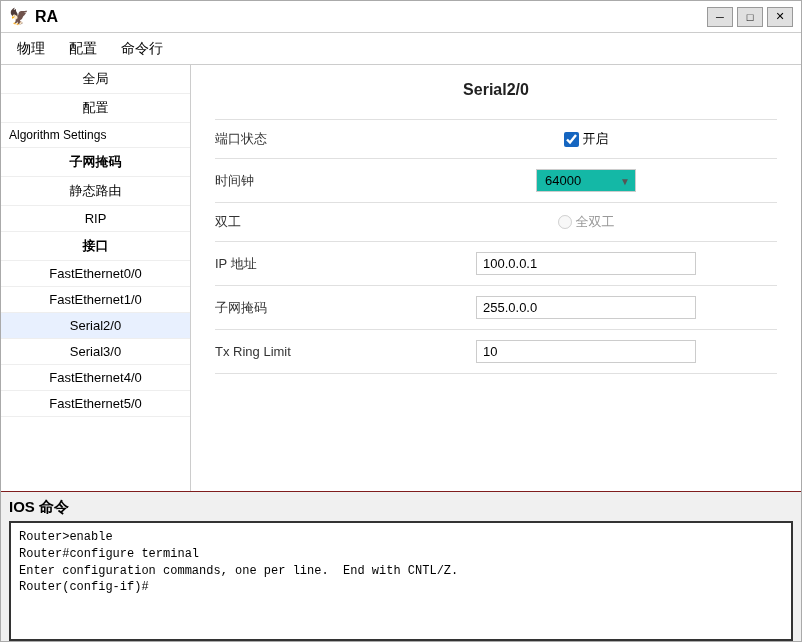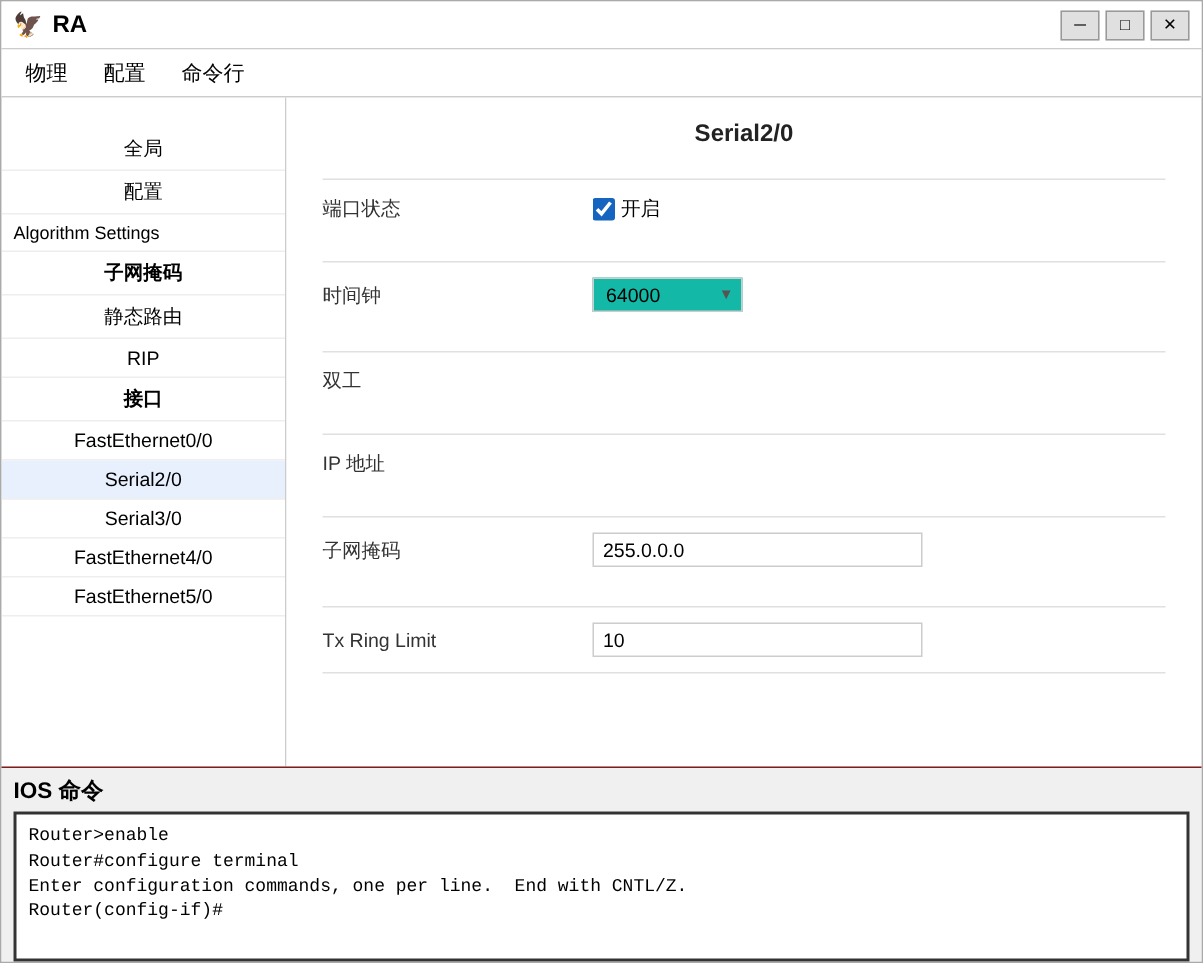--- a/index.html
+++ b/index.html
@@ -100,21 +100,20 @@
       display: flex;
       flex-direction: column;
       flex-shrink: 0;
       overflow: hidden;
     }
 
     .sidebar-scroll {
       flex: 1;
       overflow-y: auto;
       overflow-x: hidden;
-      margin-top: 20px;
     }
 
     .sidebar-scroll::-webkit-scrollbar {
       width: 12px;
     }
 
     .sidebar-scroll::-webkit-scrollbar-track {
       background: #f0f0f0;
     }
 
@@ -159,39 +158,38 @@
       font-weight: bold;
       margin-bottom: 20px;
       color: #222;
     }
 
     .form-row {
       display: flex;
       align-items: center;
       padding: 10px 0;
       border-top: 1px solid #e0e0e0;
-      margin-top: 16px;
     }
 
     .form-row:last-child {
       border-bottom: 1px solid #e0e0e0;
     }
 
     .form-label {
       width: 180px;
       font-size: 13px;
       color: #333;
       flex-shrink: 0;
     }
 
     .form-value {
       flex: 1;
       display: flex;
       align-items: center;
-      justify-content: flex-start;
+      justify-content: center;
     }
 
     .checkbox-label {
       display: flex;
       align-items: center;
       gap: 4px;
       font-size: 13px;
     }
 
     .checkbox-input {
@@ -261,21 +259,21 @@
       font-weight: bold;
       margin-bottom: 4px;
     }
 
     .ios-terminal {
       background: white;
       border: 2px solid #333;
       padding: 6px 8px;
       font-family: 'Courier New', Courier, monospace;
       font-size: 12px;
-      height: 100px;
+      height: 120px;
       overflow-y: auto;
       position: relative;
     }
 
     .ios-line {
       white-space: pre;
       line-height: 1.4;
     }
 
     .bottom-layout {
@@ -312,20 +310,21 @@
     <div class="sidebar">
       <div class="sidebar-scroll">
         <div class="sidebar-item">全局</div>
         <div class="sidebar-item">配置</div>
         <div class="sidebar-item algorithm">Algorithm Settings</div>
         <div class="sidebar-item bold">子网掩码</div>
         <div class="sidebar-item">静态路由</div>
         <div class="sidebar-item">RIP</div>
         <div class="sidebar-item bold">接口</div>
         <div class="sidebar-item">FastEthernet0/0</div>
+        <div class="sidebar-item">FastEthernet1/0</div>
         <div class="sidebar-item active">Serial2/0</div>
         <div class="sidebar-item">Serial3/0</div>
         <div class="sidebar-item">FastEthernet4/0</div>
         <div class="sidebar-item">FastEthernet5/0</div>
       </div>
     </div>
 
     <div class="right-panel">
       <div class="panel-title">Serial2/0</div>
 
@@ -349,24 +348,33 @@
               <option>56000</option>
               <option>32000</option>
             </select>
             <span class="dropdown-arrow">▼</span>
           </div>
         </div>
       </div>
 
       <div class="form-row">
         <div class="form-label">双工</div>
+        <div class="form-value">
+          <label class="radio-label">
+            <input type="radio" class="radio-input" disabled="" style="">
+            <span>全双工</span>
+          </label>
+        </div>
       </div>
 
       <div class="form-row">
         <div class="form-label">IP 地址</div>
+        <div class="form-value">
+          <input type="text" class="text-input" value="100.0.0.1" style="">
+        </div>
       </div>
 
       <div class="form-row">
         <div class="form-label">子网掩码</div>
         <div class="form-value">
           <input type="text" class="text-input" value="255.0.0.0" style="">
         </div>
       </div>
 
       <div class="form-row">

